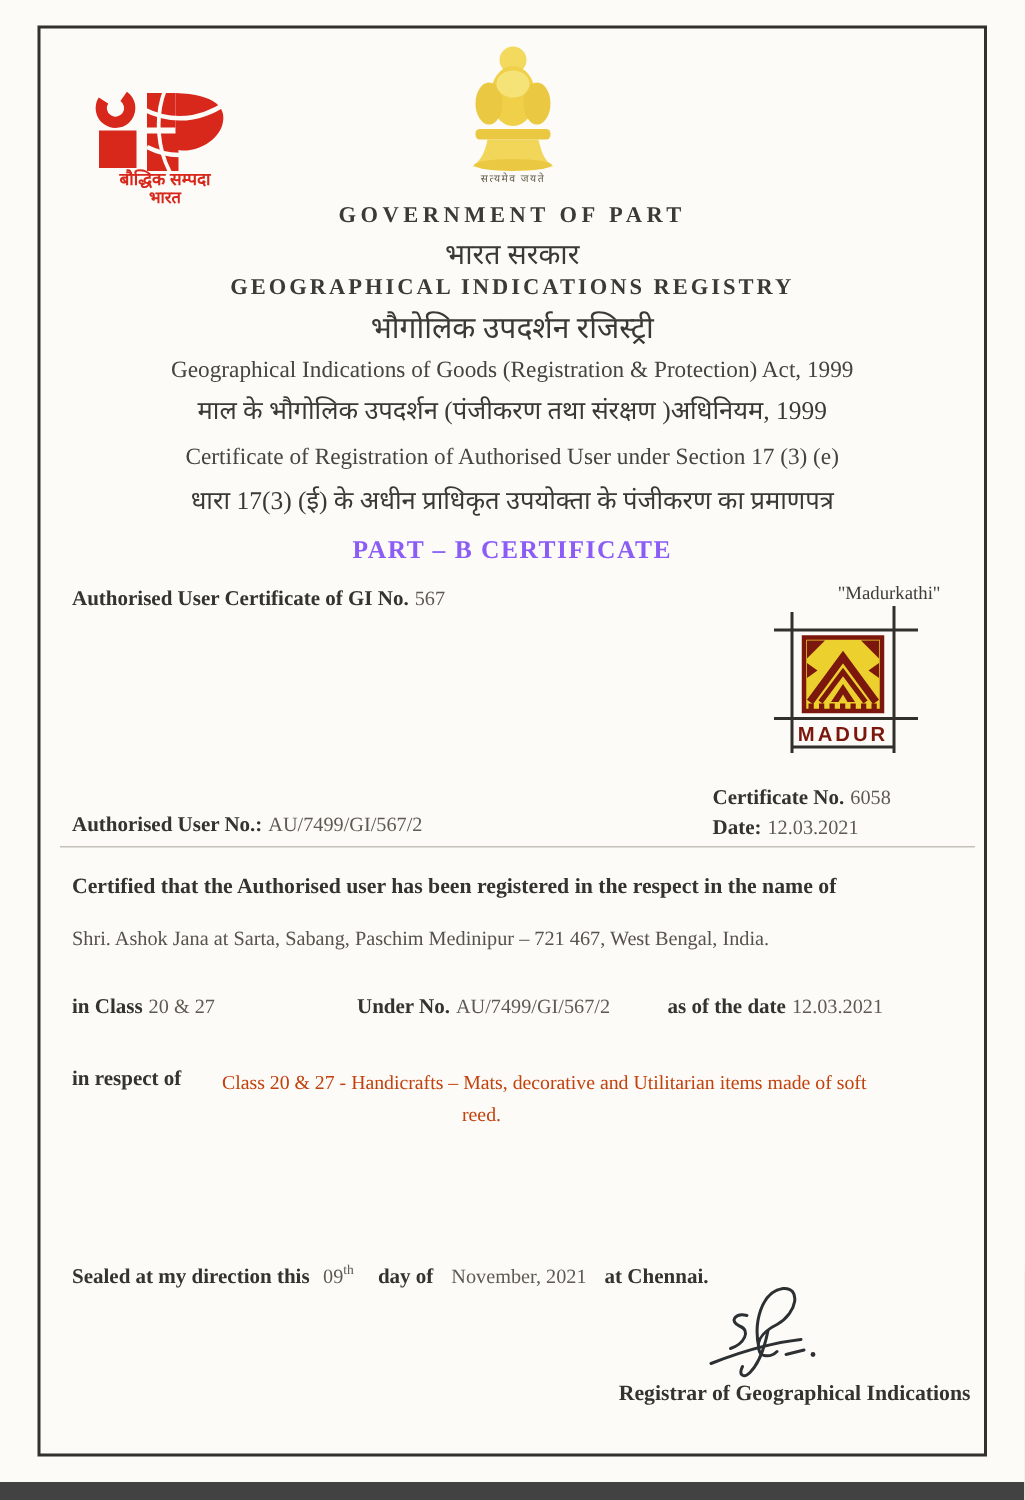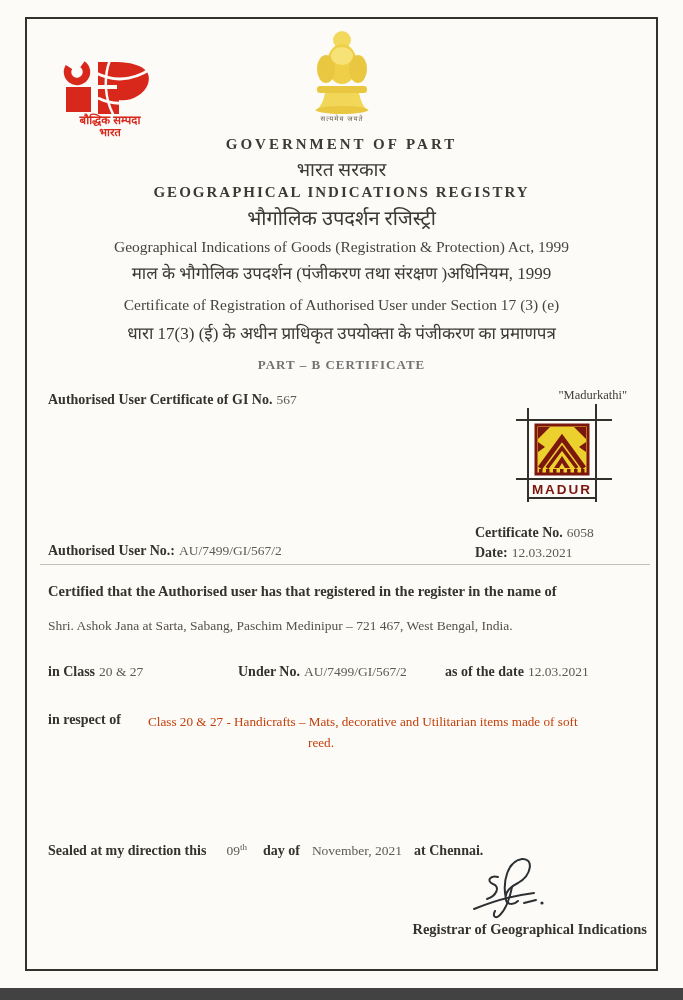--- a/index.html
+++ b/index.html
@@ -16,21 +16,21 @@
   .frame{
     left:25px;top:17px;width:629px;height:950px;
     border:2px solid #32312c;
   }
   .h-en-bold{font-weight:bold;font-size:15px;letter-spacing:3px;color:#3b3a34;}
   .h-en-bold2{font-weight:bold;font-size:15px;letter-spacing:2px;color:#3b3a34;}
   .h-hi{font-size:19px;color:#3a3933;}
   .h-hi2{font-size:20px;color:#3a3933;}
   .h-en{font-size:15.5px;color:#45443e;}
   .h-hi3{font-size:17px;color:#3a3933;}
-  .part-title{font-weight:bold;font-size:13px;letter-spacing:1px;color:#737373;}
+  .part-title{font-weight:bold;font-size:17px;letter-spacing:1px;color:#8b5cf6;}
   .lbl{font-weight:bold;font-size:14px;color:#34332d;}
   .lbl-lg{font-weight:bold;font-size:14.5px;color:#34332d;}
   .val{font-weight:normal;font-size:13.5px;color:#5d5a52;}
   .gi-name{font-size:12.5px;color:#3f3d37;}
   .body-text{font-size:13.5px;color:#55524b;}
   .goods{font-size:13.2px;color:#c2410c;line-height:21px;width:478px;}
   .goods .line2{display:block;padding-left:160px;}
   .separator{height:1px;background:#b9b5ac;opacity:.85;}
   .ip-text{width:104px;text-align:center;color:#d8281c;font-family:"Liberation Sans","DejaVu Sans",sans-serif;font-weight:bold;line-height:12px;}
   .ip-text .t1{font-size:11.5px;display:block;}
@@ -138,21 +138,21 @@
     </div>
   </div>
 
   <div class="abs" style="left:48px;top:541px;">
     <span class="lbl">Authorised User No.:</span>
     <span class="val">AU/7499/GI/567/2</span>
   </div>
 
   <div class="abs separator" style="left:40px;top:564px;width:610px;"></div>
 
-  <div class="abs lbl-lg" style="left:48px;top:583px;">Certified that the Authorised user has that registered in the register in the name of</div>
+  <div class="abs lbl-lg" style="left:48px;top:583px;">Certified that the Authorised user has been registered in the respect in the name of</div>
 
   <div class="abs body-text" style="left:48px;top:618px;">Shri. Ashok Jana at Sarta, Sabang, Paschim Medinipur – 721 467, West Bengal, India.</div>
 
   <div class="abs" style="left:48px;top:662px;">
     <span class="lbl">in Class</span>
     <span class="val">20 &amp; 27</span>
   </div>
   <div class="abs" style="left:238px;top:662px;">
     <span class="lbl">Under No.</span>
     <span class="val">AU/7499/GI/567/2</span>
@@ -163,21 +163,21 @@
   </div>
 
   <div class="abs lbl" style="left:48px;top:712px;">in respect of</div>
   <div class="abs goods" style="left:148px;top:711px;">
     <span>Class 20 &amp; 27 - Handicrafts – Mats, decorative and Utilitarian items made of soft</span>
     <span class="line2">reed.</span>
   </div>
 
   <div class="abs sealed" style="left:48px;top:841px;">
     <span class="lbl">Sealed at my direction this</span>
-    <span class="val" style="margin-left:16px;"><span>09</span><sup>th</sup></span>
+    <span class="val" style="margin-left:5px;"><span>09</span><sup>th</sup></span>
     <span class="lbl" style="margin-left:12px;">day of</span>
     <span class="val" style="margin-left:8px;">November, 2021</span>
     <span class="lbl" style="margin-left:8px;">at Chennai.</span>
   </div>
 
   <svg class="abs" style="left:468px;top:853px;" width="85" height="72" viewBox="0 0 85 72">
     <g fill="none" stroke="#2c3032" stroke-width="2" stroke-linecap="round">
       <path d="M38,46 C34,28 40,8 54,6 C66,5 64,22 50,30 C42,34 36,40 38,47 C39,52 46,52 50,48"></path>
       <path d="M30,24 C22,22 18,28 25,31 C33,34 28,43 19,46"></path>
       <path d="M6,56 C26,48 48,42 66,40"></path>

